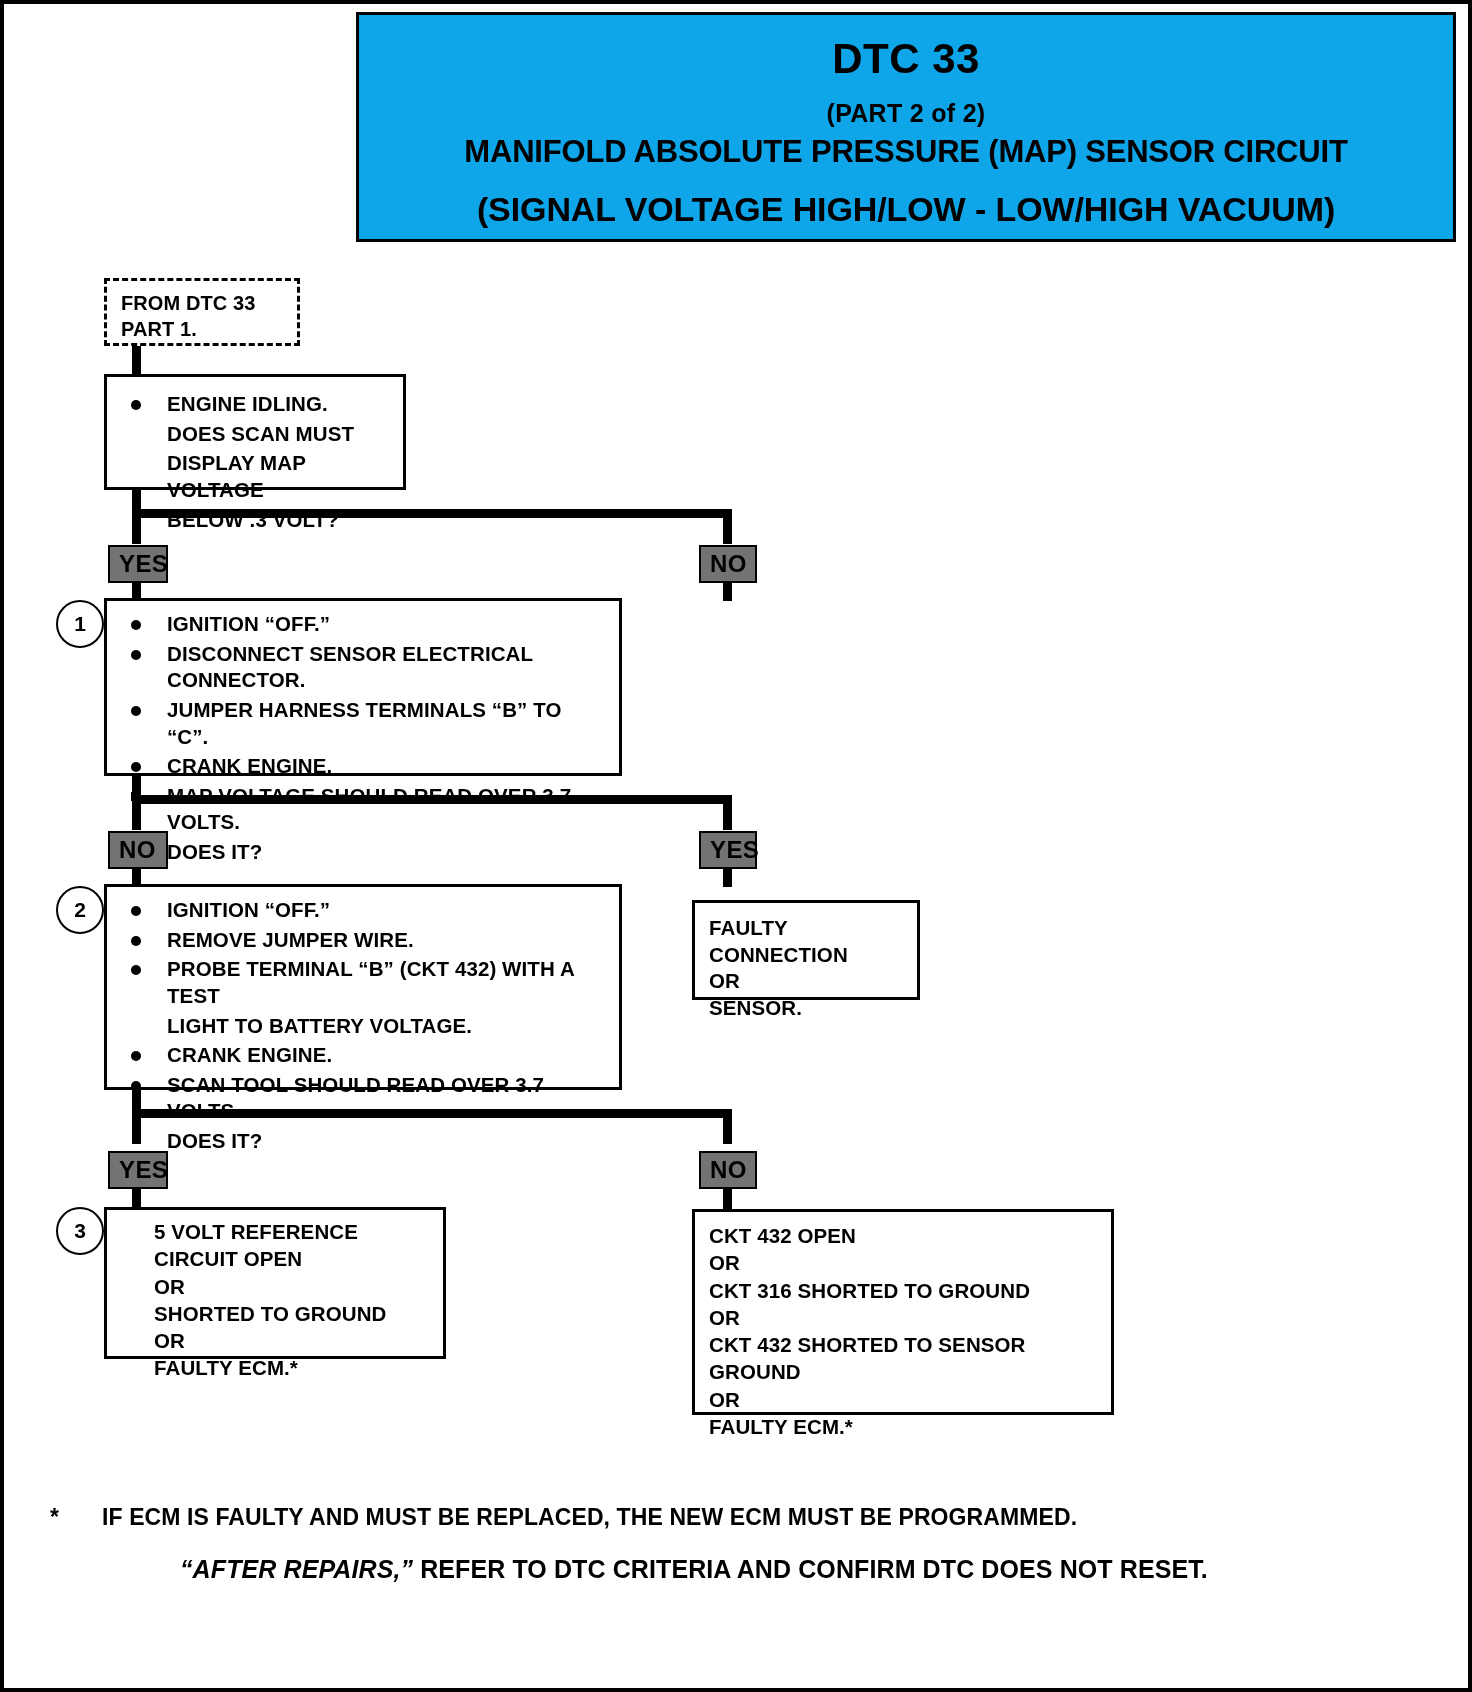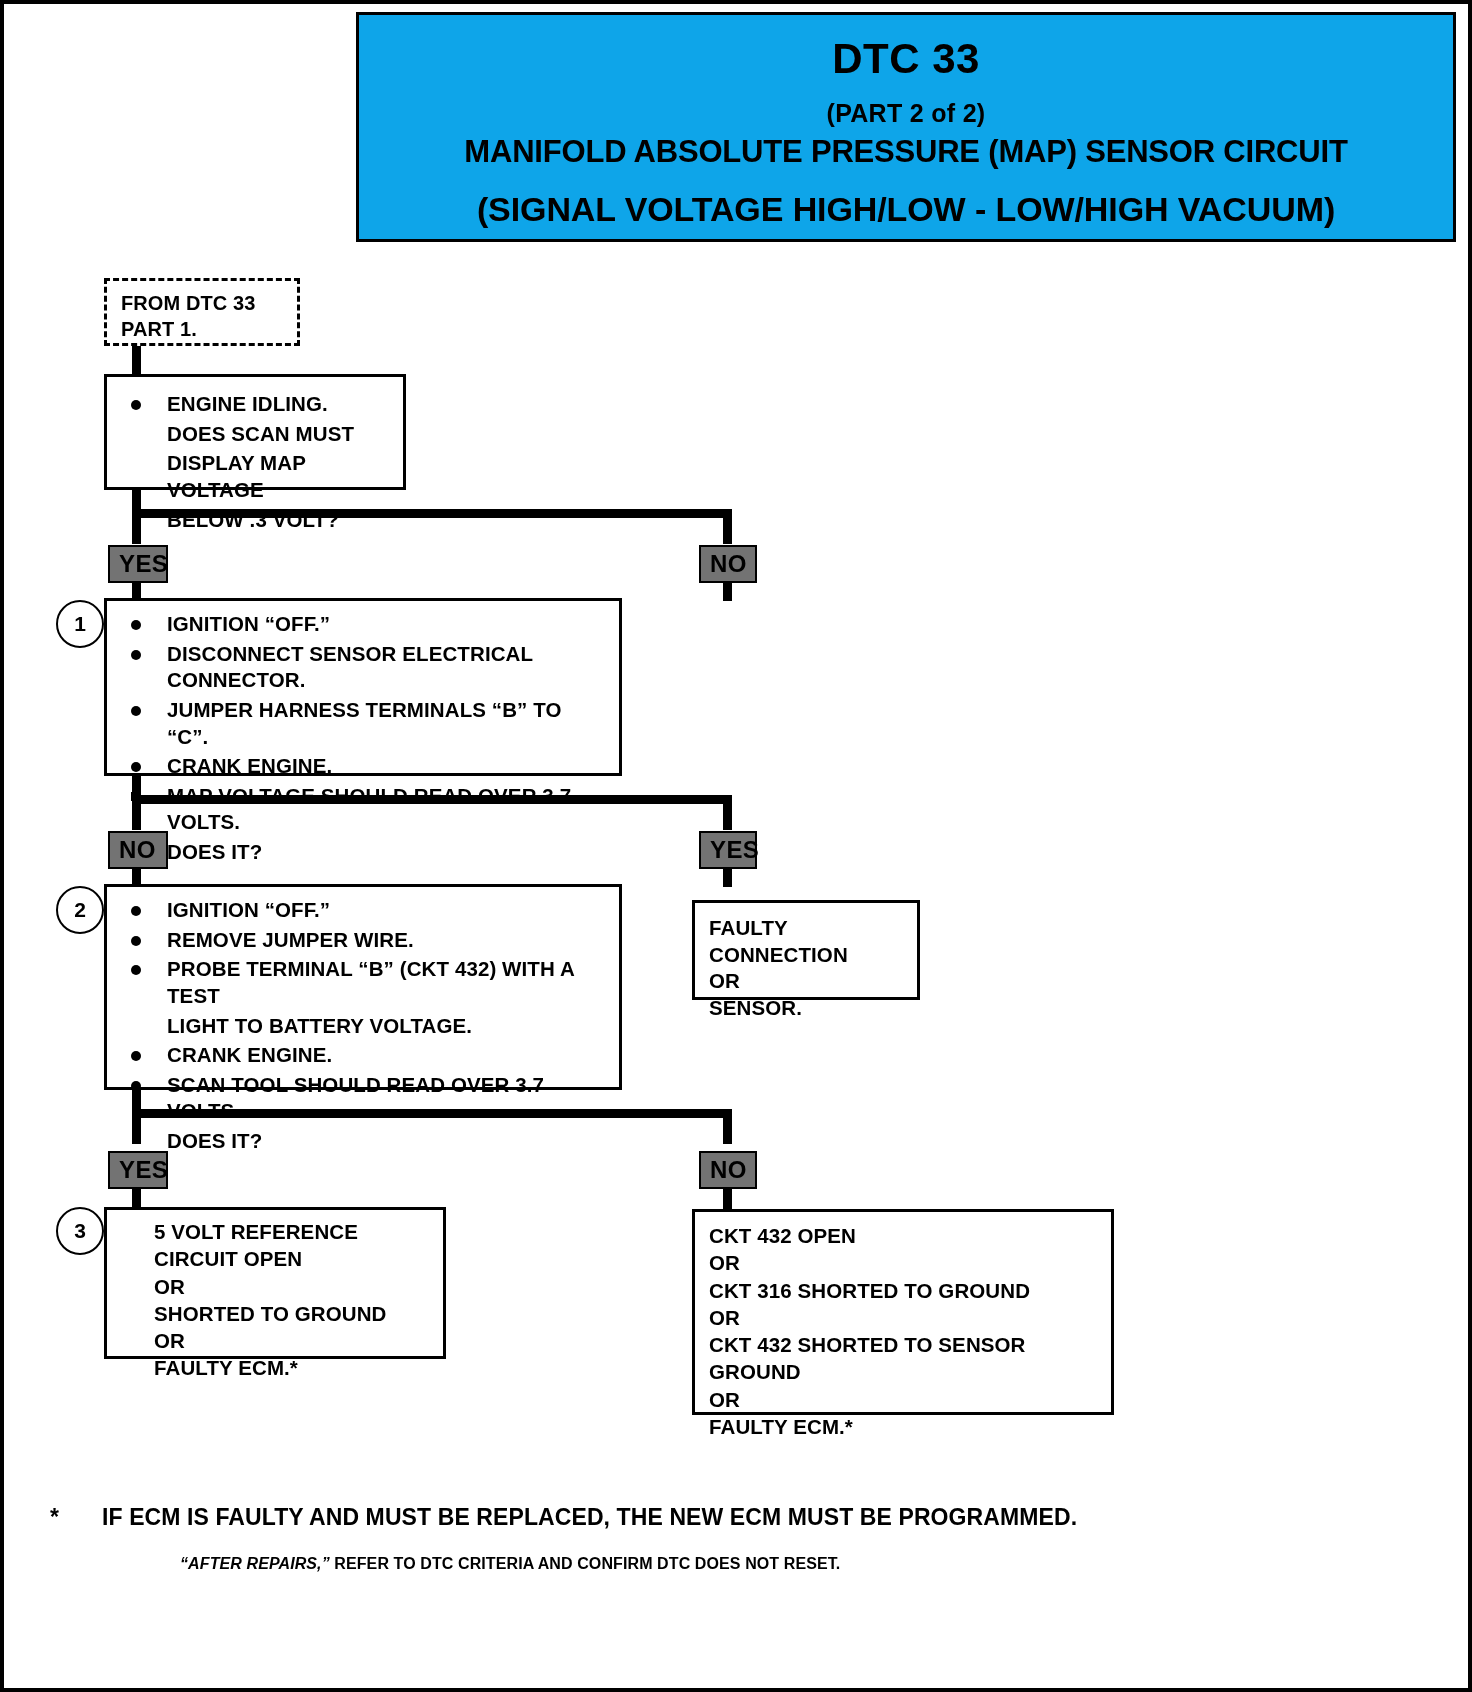--- a/index.html
+++ b/index.html
@@ -107,21 +107,21 @@
   }
 
   
   .foot1{
     position:absolute; left:46px; top:1500px;
     font-size:23px; font-weight:bold; letter-spacing:.1px;
   }
   .foot1 .star{ display:inline-block; width:52px; }
   .foot2{
     position:absolute; left:176px; top:1551px;
-    font-size:16px; font-weight:bold; letter-spacing:.1px;
+    font-size:25px; font-weight:bold; letter-spacing:.1px;
   }
   .foot2 em{ font-style:italic; }
 </style>
 </head>
 <body>
 
 <div id="page">
 
   <div class="title-box">
     <div class="title-main">DTC 33</div>

